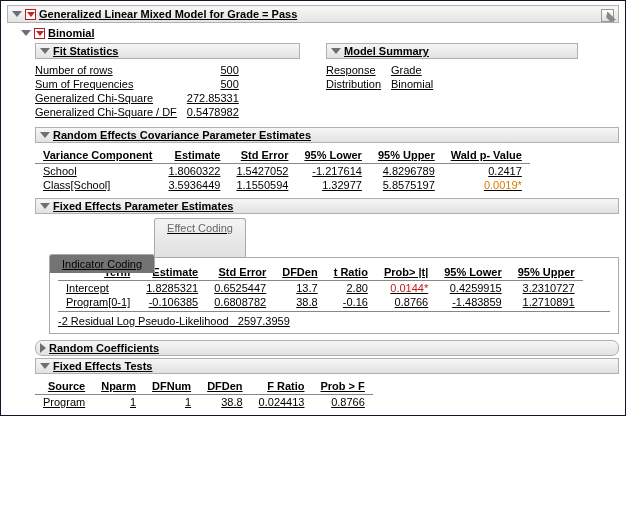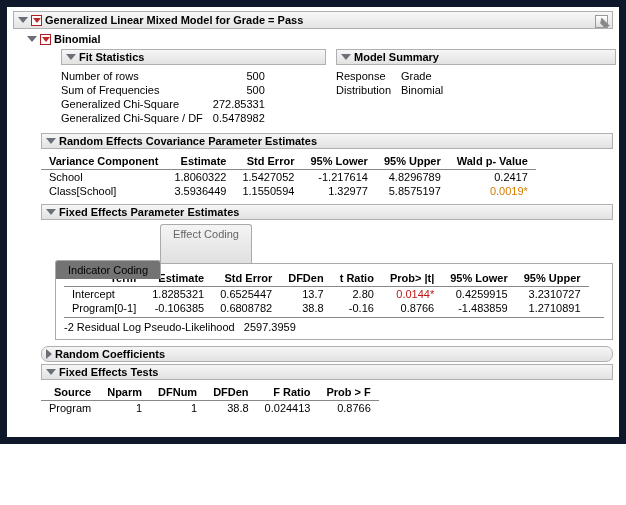--- a/index.html
+++ b/index.html
@@ -5,22 +5,23 @@
   * { box-sizing: border-box; }
   body {
     margin: 0;
     font-family: "Segoe UI", Arial, sans-serif;
     font-size: 11px;
     background: #fff;
     color: #000;
     width: 626px;
   }
   .panel {
-    border: 7px solid #0f172a;
-    padding: 4px 6px 16px 6px;
+    border: 1px solid #0f172a;
+    padding: 4px 6px 0 6px;
+    text-decoration: underline;
   }
   .section-header {
     display: flex;
     align-items: center;
     gap: 3px;
     margin: 4px 0 2px 0;
   }
   .section-header.top {
     background: linear-gradient(#f8f8f8, #e4e4e4);
     border: 1px solid #b0b0b0;
@@ -79,22 +80,21 @@
     top:5px; left:2px;
     width:6px; height:0;
     border-top:5px solid #888;
     border-left:3px solid transparent;
     border-right:3px solid transparent;
     transform: rotate(45deg);
   }
   .indent1 { margin-left: 14px; }
   .row2col {
     display: flex;
-    gap: 10px;
-    margin-left: 20px;
+    gap: 26px;
   }
   .kv-table {
     border-collapse: collapse;
     margin: 4px 0 6px 0;
   }
   .kv-table td {
     padding: 1px 10px 1px 0;
     white-space: nowrap;
   }
   .kv-table td.val { text-align: right; }
@@ -193,21 +193,21 @@
                 </tr>
             <tr>
                   <td>Generalized Chi-Square / DF</td>
                   <td class="val">0.5478982</td>
                 </tr>
           </tbody>
             </table>
         </div>
 
         <div style="flex:0 0 auto;">
-          <div class="section-header sub" style="width:280px;">
+          <div class="section-header sub" style="width:252px;">
             <span class="tri tri-open"></span>
             <span class="title-text">Model Summary</span>
           </div>
           <table class="kv-table indent1">
             <tbody>
                 <tr>
                   <td>Response</td>
                   <td>Grade</td>
                 </tr>
             <tr>

